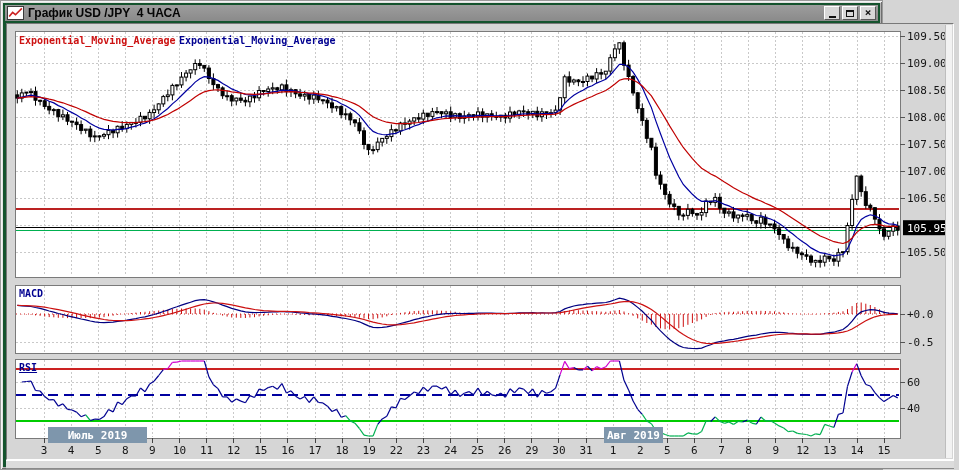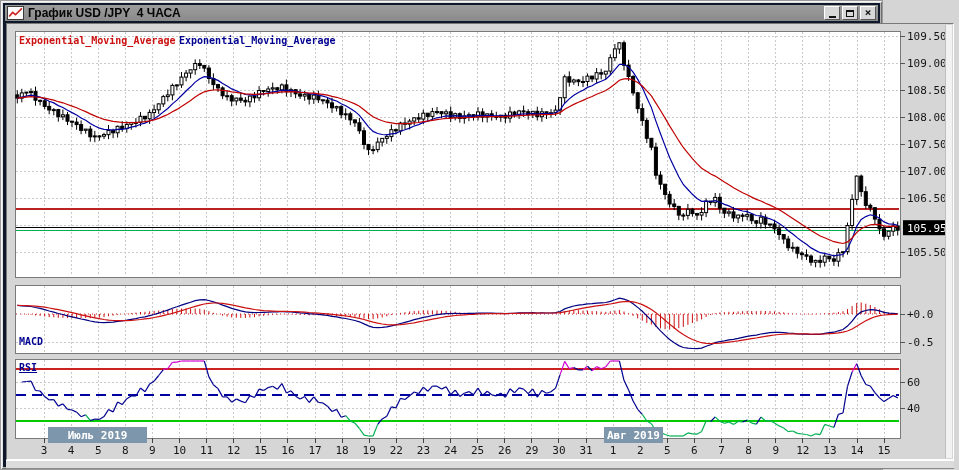--- a/index.html
+++ b/index.html
@@ -1,18 +1,18 @@
 <!DOCTYPE html>
 <html><head>
 <meta charset="utf-8">
 <style>
   html,body{margin:0;padding:0;width:959px;height:470px;overflow:hidden;
     font-family:"Liberation Sans",sans-serif;background:#d5d5d5;}
   .window{position:absolute;left:0;top:0;width:883px;height:470px;box-sizing:border-box;
-    background:#0f172a;border:1px solid #9a9a9a;
+    background:#14532d;border:1px solid #9a9a9a;
     box-shadow:inset 1px 1px 0 #f4f4f4, inset -1px -1px 0 #6f6f6f,
                inset 2px 2px 0 #e2e2e2, inset -2px -2px 0 #b4b4b4;}
   .titlebar{position:absolute;left:4px;top:4px;right:4px;height:16px;
     background:linear-gradient(#9d9d9d,#8a8a8a);display:flex;align-items:center;padding:0 2px;}
   .title-icon{width:15px;height:12px;background:#fff;border:1px solid #3a3a3a;margin-right:4px;flex:0 0 auto;}
   .title-icon svg{display:block;width:100%;height:100%;}
   .window-title{flex:1;font:bold 12px "Liberation Sans",sans-serif;color:#050505;white-space:pre;
     overflow:hidden;line-height:16px;}
   .win-btns{display:flex;gap:2px;flex:0 0 auto;}
   .win-btn{width:16px;height:14px;box-sizing:border-box;background:#d8d8d8;
@@ -20,21 +20,21 @@
     display:flex;align-items:center;justify-content:center;cursor:default;}
   .glyph-min{width:7px;height:2px;background:#111;margin-top:7px;}
   .glyph-max{width:8px;height:7px;box-sizing:border-box;border:1px solid #111;border-top-width:2px;}
   .glyph-close{font:bold 11px "DejaVu Sans Mono",monospace;color:#111;line-height:10px;}
   .client{position:absolute;left:5px;top:22px;width:948px;height:437px;box-sizing:border-box;
     background:#d6d6d6;border:1px solid;border-color:#787878 #ffffff #ffffff #787878;}
   .chart-svg{position:absolute;left:0;top:0;}
   .ind-label{position:absolute;font:bold 10px "DejaVu Sans Mono",monospace;white-space:pre;}
   .lbl-ema-fast{left:12px;top:11px;color:#cc1111;}
   .lbl-ema-slow{left:172px;top:11px;color:#000090;}
-  .lbl-macd{left:12px;top:264px;color:#000090;margin-top:48px;}
+  .lbl-macd{left:12px;top:264px;color:#000090;}
   .lbl-rsi{left:12px;top:338px;color:#000090;text-decoration:underline;}
   .vscroll{position:absolute;right:1px;top:1px;bottom:1px;width:6px;background:#f2f2f2;
     border-left:1px solid #bdbdbd;}
   .hscroll{position:absolute;left:5px;top:459px;width:948px;height:7px;background:#dcdcdc;
     border-top:1px solid #ffffff;border-bottom:1px solid #8a8a8a;}
 </style>
 </head>
 <body>
 
 <div class="window">

